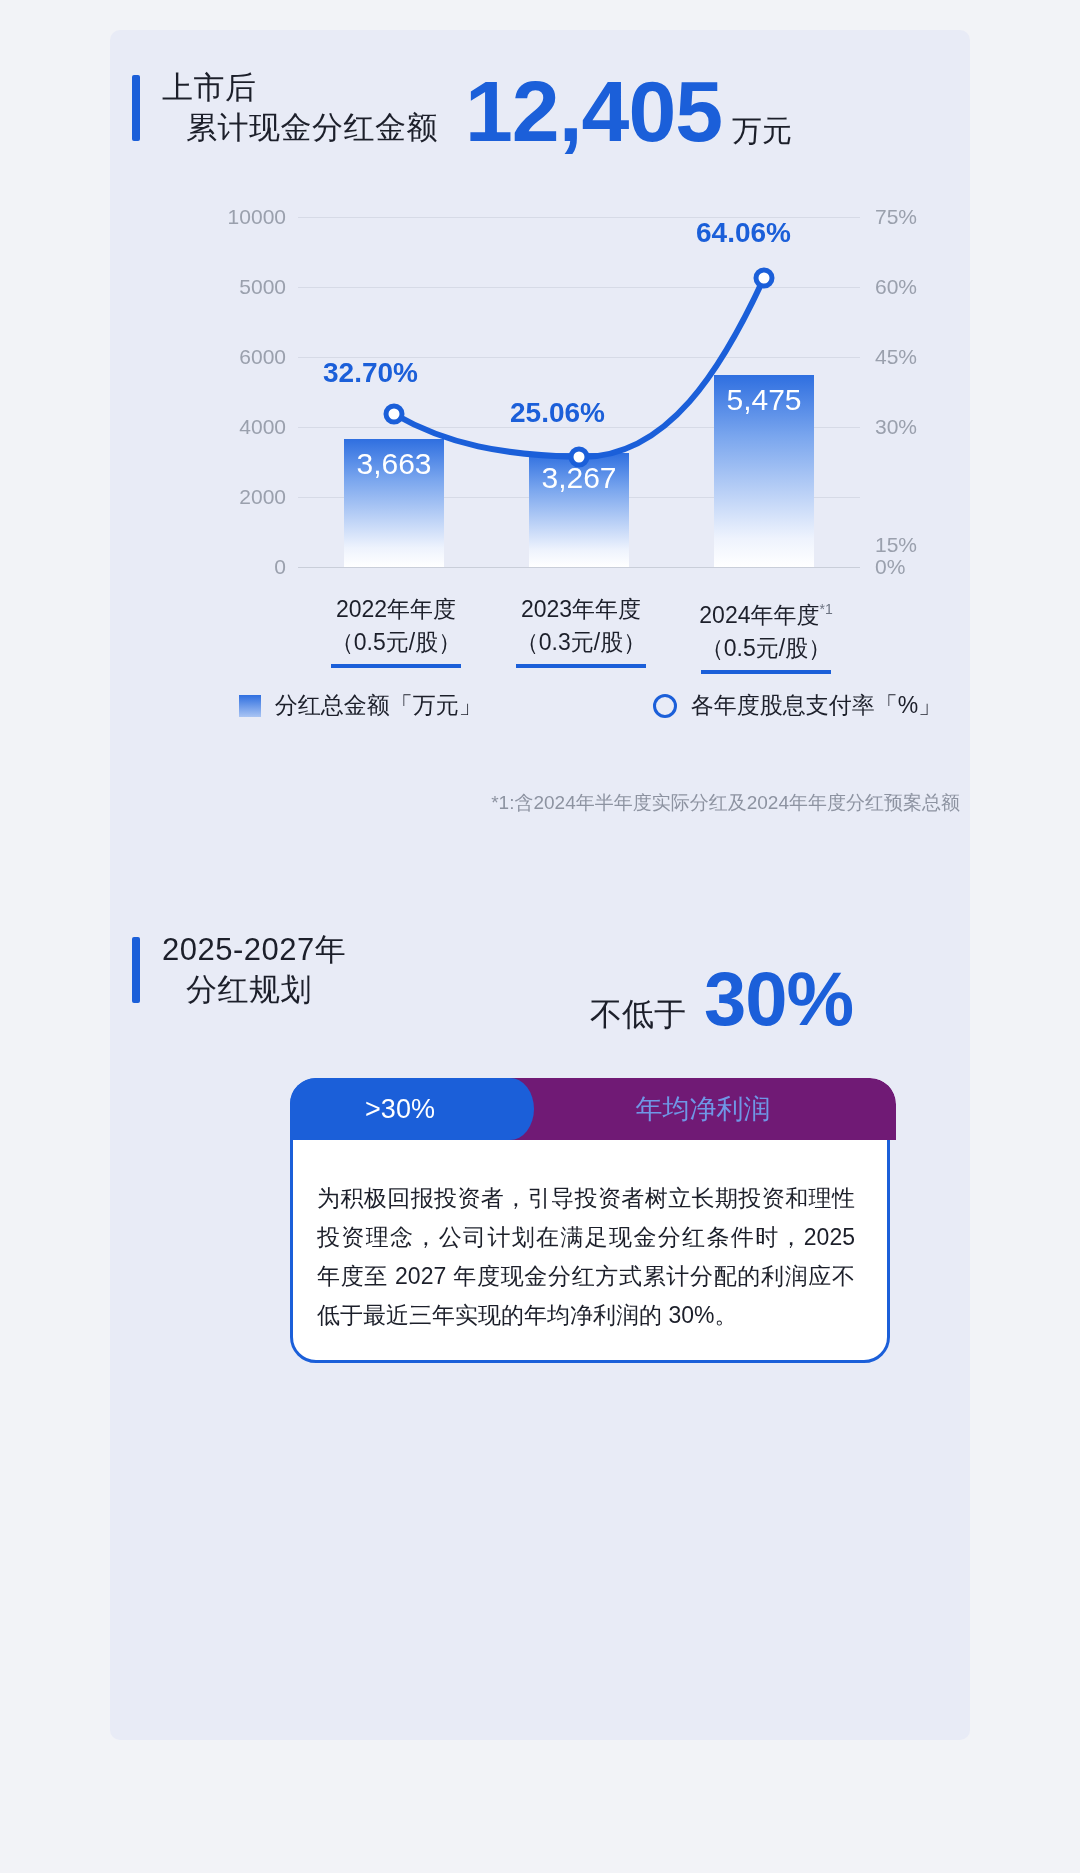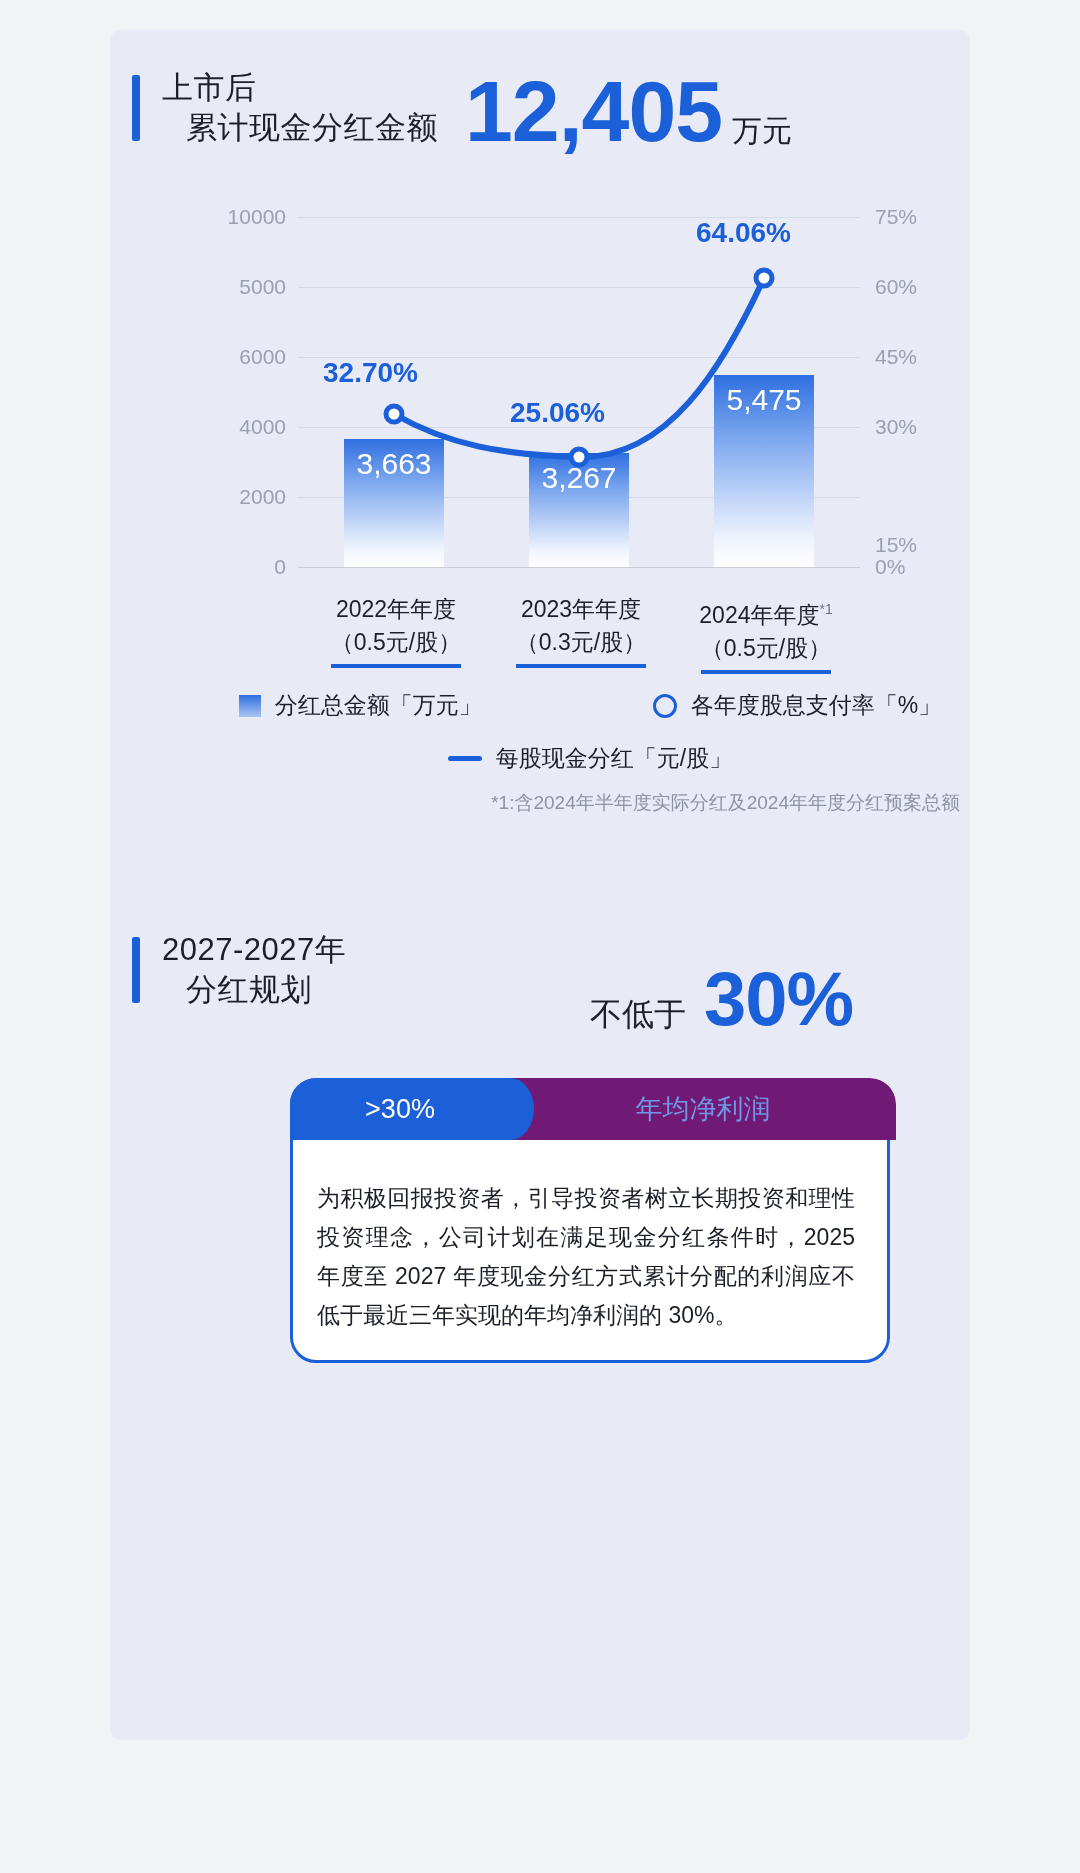--- a/index.html
+++ b/index.html
@@ -344,34 +344,28 @@
     <div class="legend-row">
       <div class="legend-item">
         <span class="swatch-bar"></span>
         <span>分红总金额「万元」</span>
       </div>
       <div class="legend-item">
         <span class="swatch-circle"></span>
         <span>各年度股息支付率「%」</span>
       </div>
     </div>
-    <div class="legend-row">
-      <div class="legend-item">
-        <span class="swatch-line"></span>
-        <span>每股现金分红「元/股」</span>
-      </div>
-    </div>
   </div>
 
   <div class="footnote">*1:含2024年半年度实际分红及2024年年度分红预案总额</div>
 
   <div class="sec-head" style="left:22px; top:900px;">
     <div class="sec-bar"></div>
     <div class="sec-title">
-      <span class="l1">2027-2027年</span>
+      <span class="l1">2025-2027年</span>
       <span class="l2">分红规划</span>
     </div>
   </div>
 
   <div style="position:absolute; left:480px; top:925px; display:flex; align-items:baseline;">
     <span style="font-size:32px; color:#1c1f2a;">不低于</span>
     <span style="font-size:76px; font-weight:bold; color:#1b5fd9; margin-left:18px; letter-spacing:-1px;">30%</span>
   </div>
 
   <div class="plan-card">

